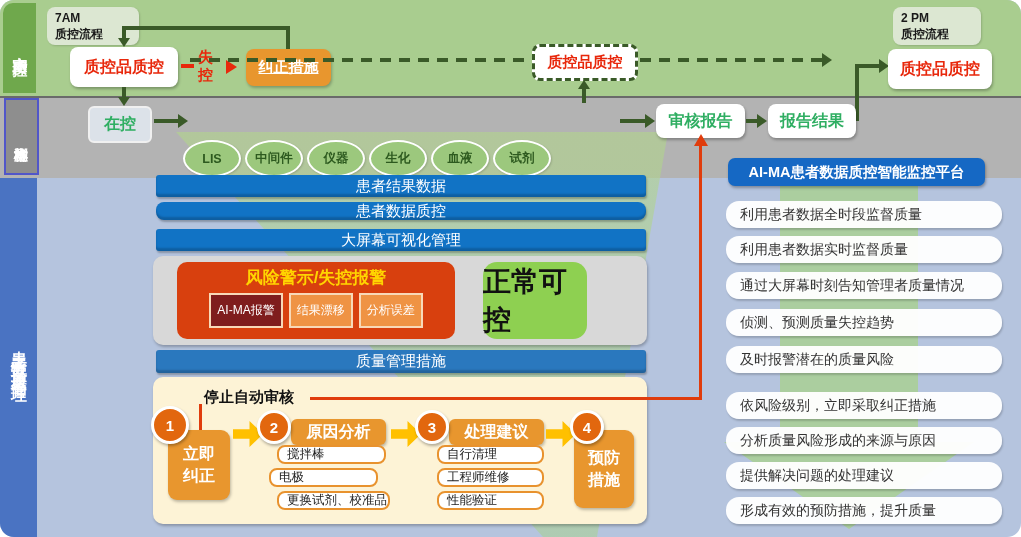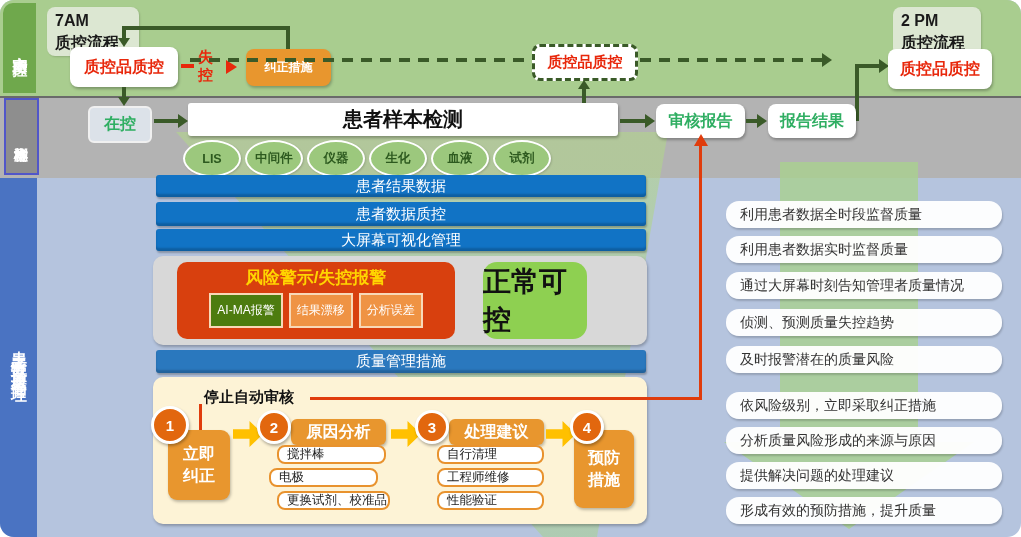--- a/index.html
+++ b/index.html
@@ -11,21 +11,21 @@
   .redtxt{color:#e8280c;}
   .greentxt{color:#2fae62;}
   .dg{background:#3a5a28;}
   .redline{background:#e03c0c;}
   .tri{width:0;height:0;}
   .tri-r{border-top:7px solid transparent;border-bottom:7px solid transparent;border-left:10px solid #3a5a28;}
   .tri-d{border-left:6px solid transparent;border-right:6px solid transparent;border-top:9px solid #3a5a28;}
   .tri-u{border-left:6px solid transparent;border-right:6px solid transparent;border-bottom:9px solid #3a5a28;}
   .tri-r-red{border-top:7px solid transparent;border-bottom:7px solid transparent;border-left:11px solid #e8280c;}
   .tri-u-red{border-left:7px solid transparent;border-right:7px solid transparent;border-bottom:12px solid #e03c0c;}
-  .lbl{background:#dce7d2;border-radius:8px;font-size:16px;font-weight:bold;color:#1a1a1a;padding:3px 8px;line-height:1.35;box-shadow:1px 1px 2px rgba(0,0,0,.15);}
+  .lbl{background:#dce7d2;border-radius:8px;font-size:12px;font-weight:bold;color:#1a1a1a;padding:3px 8px;line-height:1.35;box-shadow:1px 1px 2px rgba(0,0,0,.15);}
   .dashline{height:4px;background:repeating-linear-gradient(90deg,#3a5a28 0 11px,transparent 11px 19px);}
   .bluebar{background:#1173c5;color:#fff;display:flex;align-items:center;justify-content:center;font-size:15px;border-radius:3px;box-shadow:inset 0 -3px 2px rgba(0,0,0,.18),1px 2px 2px rgba(0,0,0,.25);}
   .pill{background:rgba(255,255,255,.96);border-radius:13px;font-size:14px;color:#333;display:flex;align-items:center;padding-left:14px;box-shadow:1px 2px 2px rgba(0,0,0,.18);margin-top:9px;}
   .stepbox{background:#e8962e;border-radius:9px;color:#fff;font-weight:bold;display:flex;align-items:center;justify-content:center;text-align:center;font-size:16px;line-height:1.35;box-shadow:1px 2px 3px rgba(0,0,0,.25);}
   .circle{background:#e2670e;border:3px solid #fff;border-radius:50%;color:#fff;font-weight:bold;display:flex;align-items:center;justify-content:center;font-size:15px;box-shadow:1px 2px 3px rgba(0,0,0,.3);width:28px;height:28px;}
   .subbox{background:#fff;border:2px solid #e8922e;border-radius:8px;font-size:12.5px;color:#222;display:flex;align-items:center;padding-left:8px;box-sizing:border-box;}
   .chev{background:#ffc000;clip-path:polygon(0 32%,55% 32%,55% 0,100% 50%,55% 100%,55% 68%,0 68%);}
   .oval{width:58px;height:37px;background:#9cc87d;border:2px solid #fff;border-radius:50%;display:flex;align-items:center;justify-content:center;font-size:12.5px;font-weight:bold;color:#2d5a1f;box-sizing:border-box;box-shadow:1px 1px 2px rgba(0,0,0,.15);}
 </style>
 </head>
@@ -59,21 +59,21 @@
   <div class="abs dg" style="left:122px;top:26px;width:4px;height:13px;"></div>
   <div class="abs dg" style="left:286px;top:26px;width:4px;height:23px;"></div>
   <div class="abs tri tri-d" style="left:118px;top:38px;"></div>
 
   <div class="abs wbox redtxt" style="left:70px;top:47px;width:108px;height:40px;font-size:16px;">质控品质控</div>
 
   <div class="abs redline" style="left:181px;top:64px;width:13px;height:4px;background:#e8280c;"></div>
   <div class="abs preline redtxt" style="left:198px;top:48px;font-size:15px;font-weight:bold;line-height:1.2;text-align:center;">失
 控</div>
   <div class="abs tri tri-r-red" style="left:226px;top:60px;"></div>
-  <div class="abs stepbox" style="left:246px;top:49px;width:85px;height:37px;font-size:12px;border-radius:8px;">纠正措施</div>
+  <div class="abs stepbox" style="left:246px;top:49px;width:85px;height:37px;font-size:15px;border-radius:8px;text-decoration:underline;">纠正措施</div>
 
   <div class="abs dg" style="left:122px;top:87px;width:4px;height:11px;"></div>
   <div class="abs tri tri-d" style="left:118px;top:97px;"></div>
 
   <div class="abs dashline" style="left:190px;top:58px;width:342px;"></div>
   <div class="abs" style="left:532px;top:44px;width:106px;height:37px;background:#fff;border:3px dashed #3a5a28;border-radius:8px;box-sizing:border-box;display:flex;align-items:center;justify-content:center;">
       <span class="redtxt" style="font-weight:bold;font-size:15px;">质控品质控</span>
     </div>
   <div class="abs dashline" style="left:640px;top:58px;width:182px;"></div>
   <div class="abs tri tri-r" style="left:822px;top:53px;"></div>
@@ -85,47 +85,46 @@
   <div class="abs dg" style="left:855px;top:64px;width:26px;height:4px;"></div>
   <div class="abs tri tri-r" style="left:879px;top:59px;"></div>
   <div class="abs wbox redtxt" style="left:888px;top:49px;width:104px;height:40px;font-size:16px;">质控品质控</div>
 
   <div class="abs" style="left:88px;top:106px;width:64px;height:37px;background:#dce2e9;border:2px solid #f0f0f0;border-radius:6px;box-sizing:border-box;display:flex;align-items:center;justify-content:center;">
       <span class="greentxt" style="font-weight:bold;font-size:16px;">在控</span>
     </div>
   <div class="abs dg" style="left:154px;top:119px;width:24px;height:4px;"></div>
   <div class="abs tri tri-r" style="left:178px;top:114px;"></div>
 
-  <div class="abs wbox" style="left:188px;top:103px;width:430px;height:33px;font-size:20px;color:#111;border-radius:3px;">患者样本检测</div>
 
   <div class="abs dg" style="left:620px;top:119px;width:25px;height:4px;"></div>
   <div class="abs tri tri-r" style="left:645px;top:114px;"></div>
   <div class="abs wbox greentxt" style="left:656px;top:104px;width:89px;height:34px;font-size:16px;">审核报告</div>
   <div class="abs dg" style="left:746px;top:119px;width:12px;height:4px;"></div>
   <div class="abs tri tri-r" style="left:757px;top:114px;"></div>
   <div class="abs wbox greentxt" style="left:768px;top:104px;width:88px;height:34px;font-size:16px;">报告结果</div>
 
   <div class="abs" style="left:183px;top:140px;width:372px;display:flex;gap:4px;">
     <div class="oval">LIS</div>
     <div class="oval">中间件</div>
     <div class="oval">仪器</div>
     <div class="oval">生化</div>
     <div class="oval">血液</div>
     <div class="oval">试剂</div>
   </div>
 
   <div class="abs bluebar" style="left:156px;top:175px;width:490px;height:22px;">患者结果数据</div>
-  <div class="abs bluebar" style="left:156px;top:202px;width:490px;height:24px;">患者数据质控</div>
+  <div class="abs bluebar" style="left:156px;top:202px;width:490px;height:18px;border-radius:8px;">患者数据质控</div>
   <div class="abs bluebar" style="left:156px;top:229px;width:490px;height:22px;">大屏幕可视化管理</div>
 
   <div class="abs" style="left:153px;top:256px;width:494px;height:89px;background:#d8d8d8;border-radius:10px;box-shadow:1px 2px 3px rgba(0,0,0,.25);"></div>
   <div class="abs" style="left:177px;top:262px;width:278px;height:77px;background:#d8400e;border-radius:10px;">
     <div style="color:#ffd400;font-weight:bold;font-size:17px;text-align:center;margin-top:4px;">风险警示/失控报警</div>
     <div style="display:flex;justify-content:center;gap:6px;margin-top:4px;">
-      <div style="background:#4d7c0f;border:2px solid #f8d9b8;color:#fff;font-size:12px;padding:7px 6px;">AI-MA报警</div>
+      <div style="background:#7f1d1d;border:2px solid #f8d9b8;color:#fff;font-size:12px;padding:7px 6px;">AI-MA报警</div>
       <div style="background:#ef9344;border:2px solid #f8d9b8;color:#fff;font-size:12px;padding:7px 6px;">结果漂移</div>
       <div style="background:#ef9344;border:2px solid #f8d9b8;color:#fff;font-size:12px;padding:7px 6px;">分析误差</div>
     </div>
   </div>
   <div class="abs" style="left:483px;top:262px;width:104px;height:77px;background:#8ed051;border-radius:14px;display:flex;align-items:center;justify-content:center;font-size:28px;font-weight:bold;color:#111;">正常可控</div>
 
   <div class="abs bluebar" style="left:156px;top:350px;width:490px;height:23px;background:#2a78be;">质量管理措施</div>
 
   <div class="abs" style="left:153px;top:377px;width:494px;height:147px;background:#fdf3d6;border-radius:10px;box-shadow:1px 2px 3px rgba(0,0,0,.25);"></div>
 
@@ -155,20 +154,21 @@
   <div class="abs subbox" style="left:437px;top:445px;width:107px;height:19px;">自行清理</div>
   <div class="abs subbox" style="left:437px;top:468px;width:107px;height:19px;">工程师维修</div>
   <div class="abs subbox" style="left:437px;top:491px;width:107px;height:19px;">性能验证</div>
 
   <div class="abs chev" style="left:546px;top:421px;width:30px;height:26px;"></div>
 
   <div class="abs stepbox preline" style="left:574px;top:430px;width:60px;height:78px;">预防
 措施</div>
   <div class="abs circle" style="left:570px;top:410px;">4</div>
 
+  <div class="abs" style="left:728px;top:158px;width:257px;height:28px;background:#1568c4;border-radius:7px;display:flex;align-items:center;justify-content:center;color:#fff;font-weight:bold;font-size:14.5px;box-shadow:1px 2px 3px rgba(0,0,0,.3);">AI-MA患者数据质控智能监控平台</div>
 
   <div class="abs pill" style="left:726px;top:192px;width:262px;height:27px;">利用患者数据全时段监督质量</div>
   <div class="abs pill" style="left:726px;top:227px;width:262px;height:27px;">利用患者数据实时监督质量</div>
   <div class="abs pill" style="left:726px;top:263px;width:262px;height:27px;">通过大屏幕时刻告知管理者质量情况</div>
   <div class="abs pill" style="left:726px;top:300px;width:262px;height:27px;">侦测、预测质量失控趋势</div>
   <div class="abs pill" style="left:726px;top:337px;width:262px;height:27px;">及时报警潜在的质量风险</div>
   <div class="abs pill" style="left:726px;top:383px;width:262px;height:27px;">依风险级别，立即采取纠正措施</div>
   <div class="abs pill" style="left:726px;top:418px;width:262px;height:27px;">分析质量风险形成的来源与原因</div>
   <div class="abs pill" style="left:726px;top:453px;width:262px;height:27px;">提供解决问题的处理建议</div>
   <div class="abs pill" style="left:726px;top:488px;width:262px;height:27px;">形成有效的预防措施，提升质量</div>

